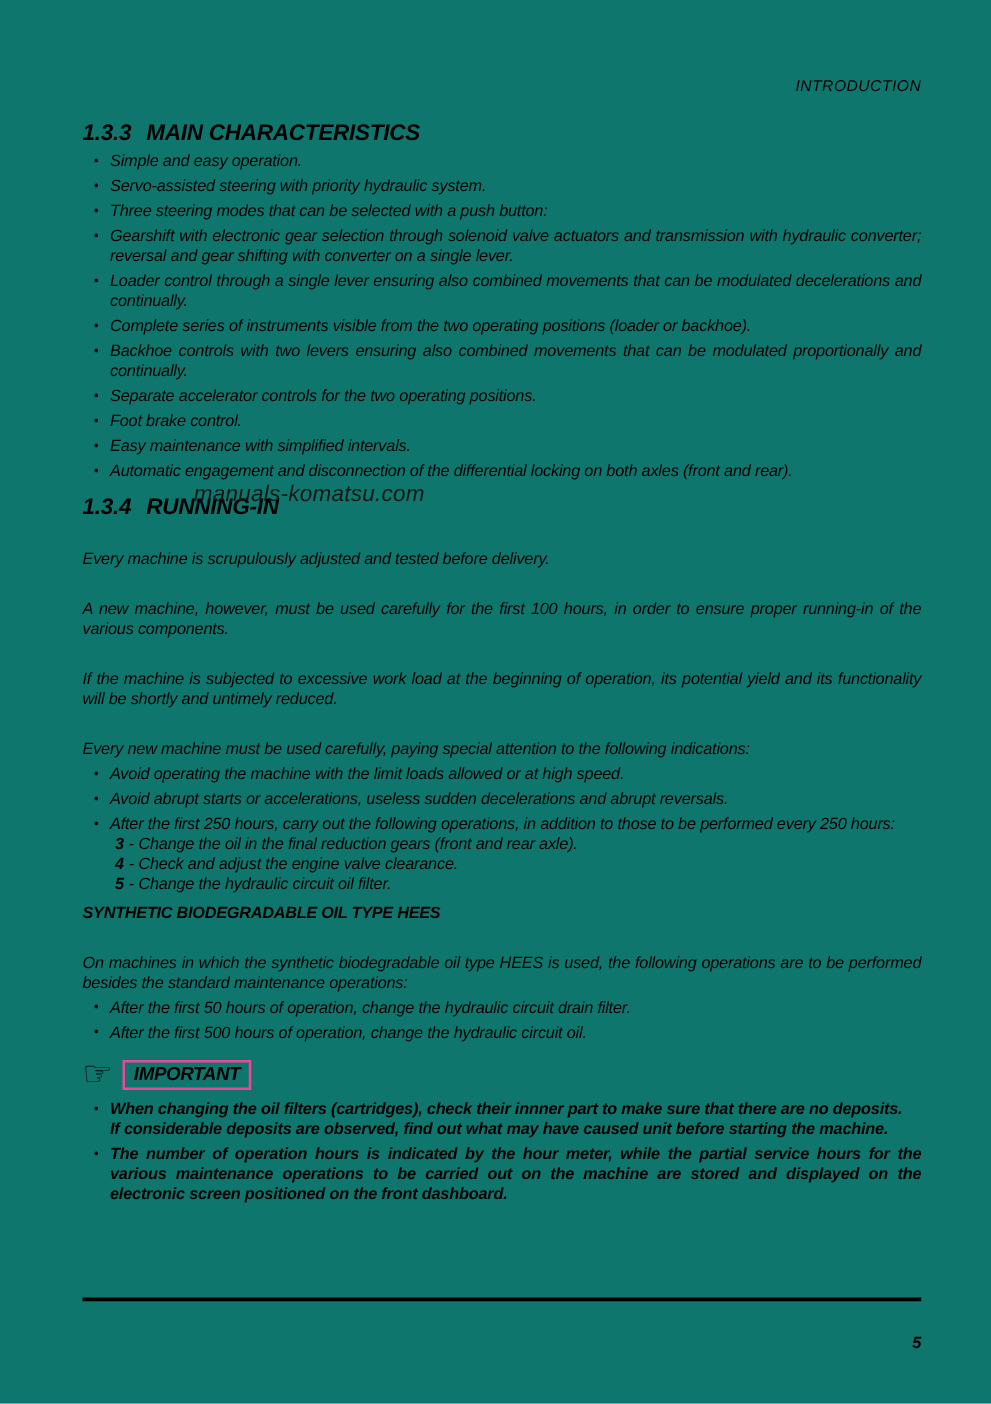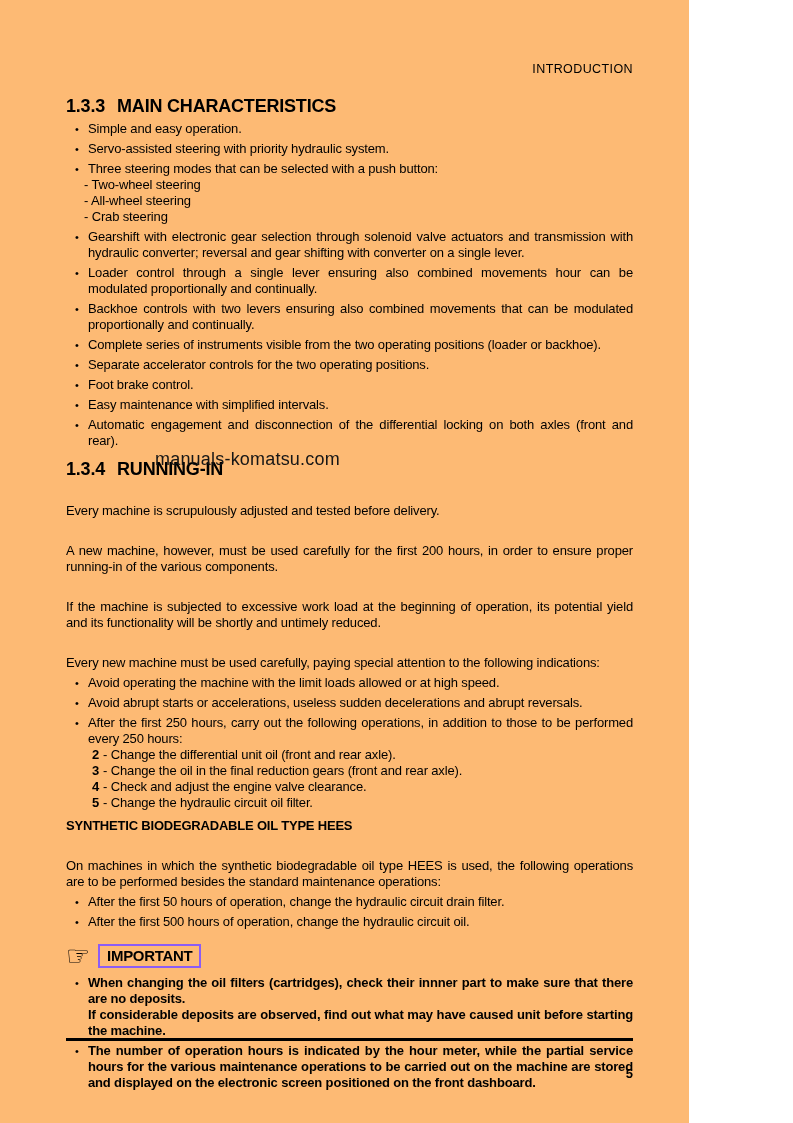--- a/index.html
+++ b/index.html
@@ -1,23 +1,24 @@
 <!DOCTYPE html>
 <html><head>
 <meta charset="utf-8">
 <style>
   html, body { margin: 0; padding: 0; background: #fff; }
   .page {
     position: relative;
-    width: 689px;
+    width: 793px;
     height: 1123px;
-    background: #fdba74;
+    background: #0f766e;
     font-family: "Liberation Sans", sans-serif;
     color: #000;
     overflow: hidden;
+    font-style: italic;
   }
   .header {
     position: absolute;
     top: 62px;
     right: 56px;
     font-size: 12.5px;
     letter-spacing: 0.4px;
   }
   .body {
     position: absolute;
@@ -83,21 +84,21 @@
     margin-bottom: 7px;
   }
   .hand-icon {
     font-family: "DejaVu Sans", sans-serif;
     font-size: 27px;
     line-height: 24px;
     margin-right: 8px;
   }
   .important-box {
     display: inline-block;
-    border: 2px solid #8b5cf6;
+    border: 2px solid #ec4899;
     font-weight: bold;
     font-size: 15px;
     line-height: 20px;
     padding: 0 7px;
     letter-spacing: -0.3px;
   }
   .bold-bullets .bullet-text { font-weight: bold; }
   .bottom-rule {
     position: absolute;
     left: 66px;
@@ -134,44 +135,39 @@
       </div>
       <div class="bullet-block">
         <div class="bullet">
             <span class="bullet-text">Servo-assisted steering with priority hydraulic system.</span>
           </div>
       </div>
       <div class="bullet-block">
         <div class="bullet">
             <span class="bullet-text">Three steering modes that can be selected with a push button:</span>
           </div>
-        <div class="sublist">
-          <div>- Two-wheel steering</div>
-          <div>- All-wheel steering</div>
-          <div>- Crab steering</div>
-        </div>
       </div>
       <div class="bullet-block">
         <div class="bullet">
             <span class="bullet-text">Gearshift with electronic gear selection through solenoid valve actuators and transmission with hydraulic converter; reversal and gear shifting with converter on a single lever.</span>
           </div>
       </div>
       <div class="bullet-block">
         <div class="bullet">
-            <span class="bullet-text">Loader control through a single lever ensuring also combined movements hour can be modulated proportionally and continually.</span>
+            <span class="bullet-text">Loader control through a single lever ensuring also combined movements that can be modulated decelerations and continually.</span>
+          </div>
+      </div>
+      <div class="bullet-block">
+        <div class="bullet">
+            <span class="bullet-text">Complete series of instruments visible from the two operating positions (loader or backhoe).</span>
           </div>
       </div>
       <div class="bullet-block">
         <div class="bullet">
             <span class="bullet-text">Backhoe controls with two levers ensuring also combined movements that can be modulated proportionally and continually.</span>
-          </div>
-      </div>
-      <div class="bullet-block">
-        <div class="bullet">
-            <span class="bullet-text">Complete series of instruments visible from the two operating positions (loader or backhoe).</span>
           </div>
       </div>
       <div class="bullet-block">
         <div class="bullet">
             <span class="bullet-text">Separate accelerator controls for the two operating positions.</span>
           </div>
       </div>
       <div class="bullet-block">
         <div class="bullet">
             <span class="bullet-text">Foot brake control.</span>
@@ -189,42 +185,41 @@
       </div>
     </div>
 
     <div class="h1 running">
       <span>1.3.4</span><span class="h1t">RUNNING-IN</span>
       <div class="watermark">manuals-komatsu.com</div>
     </div>
 
     <div class="paras">
       <div>Every machine is scrupulously adjusted and tested before delivery.</div>
-      <div>A new machine, however, must be used carefully for the first 200 hours, in order to ensure proper running-in of the various components.</div>
+      <div>A new machine, however, must be used carefully for the first 100 hours, in order to ensure proper running-in of the various components.</div>
       <div>If the machine is subjected to excessive work load at the beginning of operation, its potential yield and its functionality will be shortly and untimely reduced.</div>
       <div>Every new machine must be used carefully, paying special attention to the following indications:</div>
     </div>
 
     <div>
       <div class="bullet-block">
         <div class="bullet">
             <span class="bullet-text">Avoid operating the machine with the limit loads allowed or at high speed.</span>
           </div>
       </div>
       <div class="bullet-block">
         <div class="bullet">
             <span class="bullet-text">Avoid abrupt starts or accelerations, useless sudden decelerations and abrupt reversals.</span>
           </div>
       </div>
       <div class="bullet-block">
         <div class="bullet">
             <span class="bullet-text">After the first 250 hours, carry out the following operations, in addition to those to be performed every 250 hours:</span>
           </div>
         <div class="numlist">
-          <div class="numrow"><b>2</b><span>- Change the differential unit oil (front and rear axle).</span></div>
           <div class="numrow"><b>3</b><span>- Change the oil in the final reduction gears (front and rear axle).</span></div>
           <div class="numrow"><b>4</b><span>- Check and adjust the engine valve clearance.</span></div>
           <div class="numrow"><b>5</b><span>- Change the hydraulic circuit oil filter.</span></div>
         </div>
       </div>
     </div>
 
     <div class="h2">SYNTHETIC BIODEGRADABLE OIL TYPE HEES</div>
     <div class="paras">
       <div>On machines in which the synthetic biodegradable oil type HEES is used, the following operations are to be performed besides the standard maintenance operations:</div>

